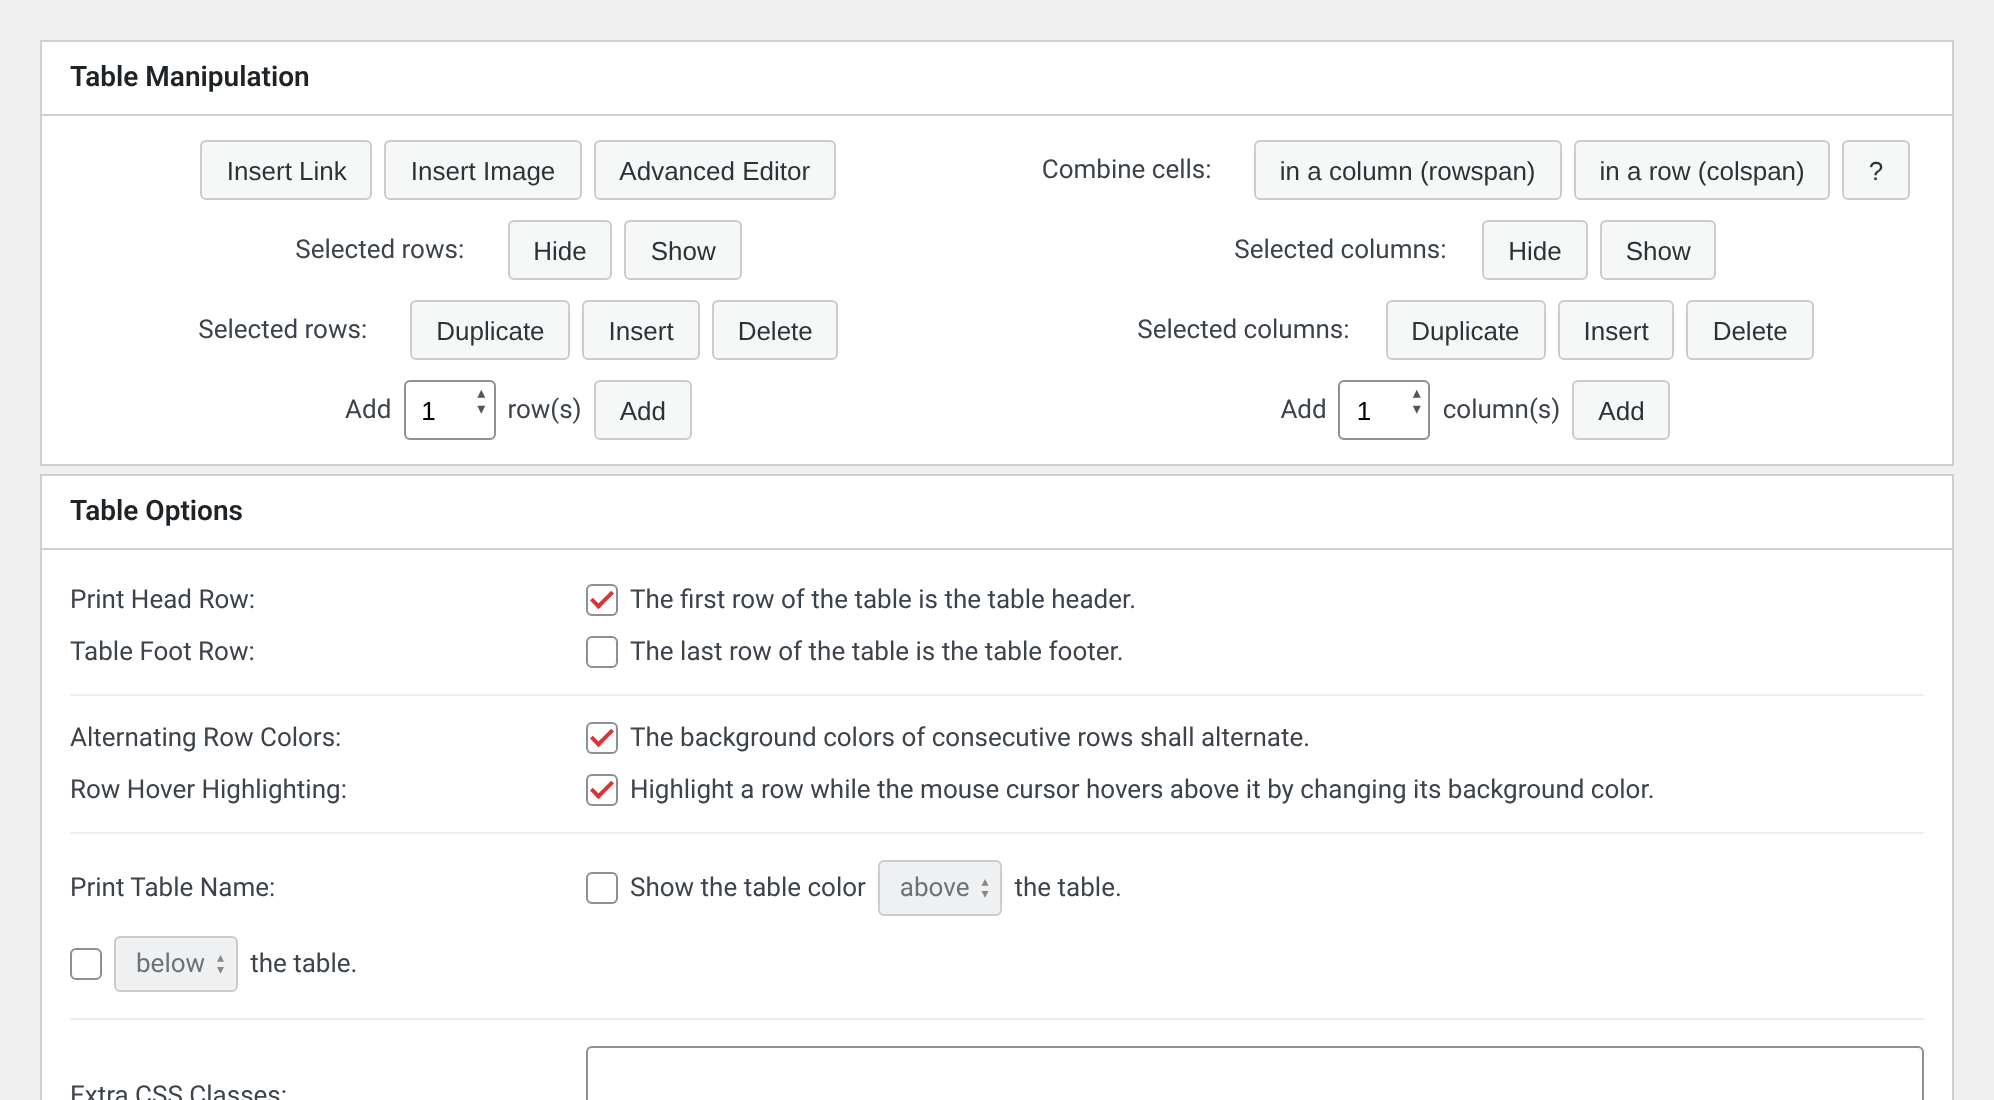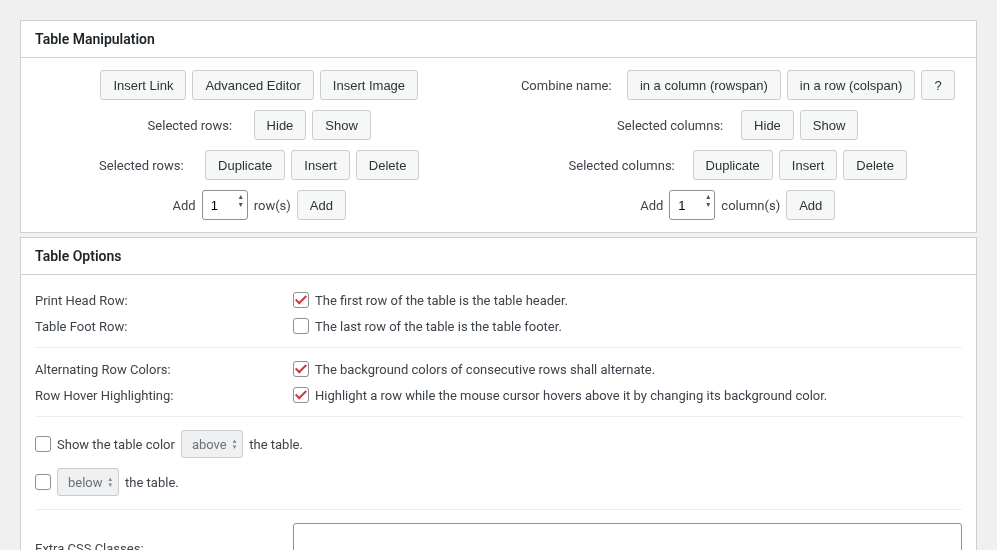--- a/index.html
+++ b/index.html
@@ -159,22 +159,22 @@
 <body>
 
 <div class="panel">
   <div class="panel-header">Table Manipulation</div>
   <div class="panel-body">
     <div class="two-col">
 
       <div class="col">
         <div class="row">
           <button class="btn">Insert Link</button>
+          <button class="btn">Insert Image</button>
           <button class="btn">Advanced Editor</button>
-          <button class="btn">Insert Image</button>
         </div>
         <div class="row gap-top">
           <span class="row-label">Selected rows:</span>
           <button class="btn">Hide</button>
           <button class="btn">Show</button>
         </div>
         <div class="row">
           <span class="row-label">Selected rows:</span>
           <button class="btn">Duplicate</button>
           <button class="btn">Insert</button>
@@ -189,21 +189,21 @@
                 <span>▾</span>
               </span>
           </span>
           <span>row(s)</span>
           <button class="btn">Add</button>
         </div>
       </div>
 
       <div class="col">
         <div class="row">
-          <span class="row-label">Combine name:</span>
+          <span class="row-label">Combine cells:</span>
           <button class="btn">in a column (rowspan)</button>
           <button class="btn">in a row (colspan)</button>
           <button class="btn">?</button>
         </div>
         <div class="row gap-top">
           <span class="row-label row-label-wide">Selected columns:</span>
           <button class="btn">Hide</button>
           <button class="btn">Show</button>
         </div>
         <div class="row">
@@ -261,20 +261,21 @@
       <span class="opt-label">Row Hover Highlighting:</span>
       <div class="opt-content">
         <span class="wp-check checked"></span>
         <span>Highlight a row while the mouse cursor hovers above it by changing its background color.</span>
       </div>
     </div>
 
     <div class="sep"></div>
 
     <div class="opt-row">
+      <span class="opt-label">Print Table Name:</span>
       <div class="opt-content">
         <span class="wp-check"></span>
         <span>Show the table color</span>
         <span class="sel">
           <span>above</span>
           <span class="caret">
               <span>▴</span>
               <span>▾</span>
             </span>
         </span>

